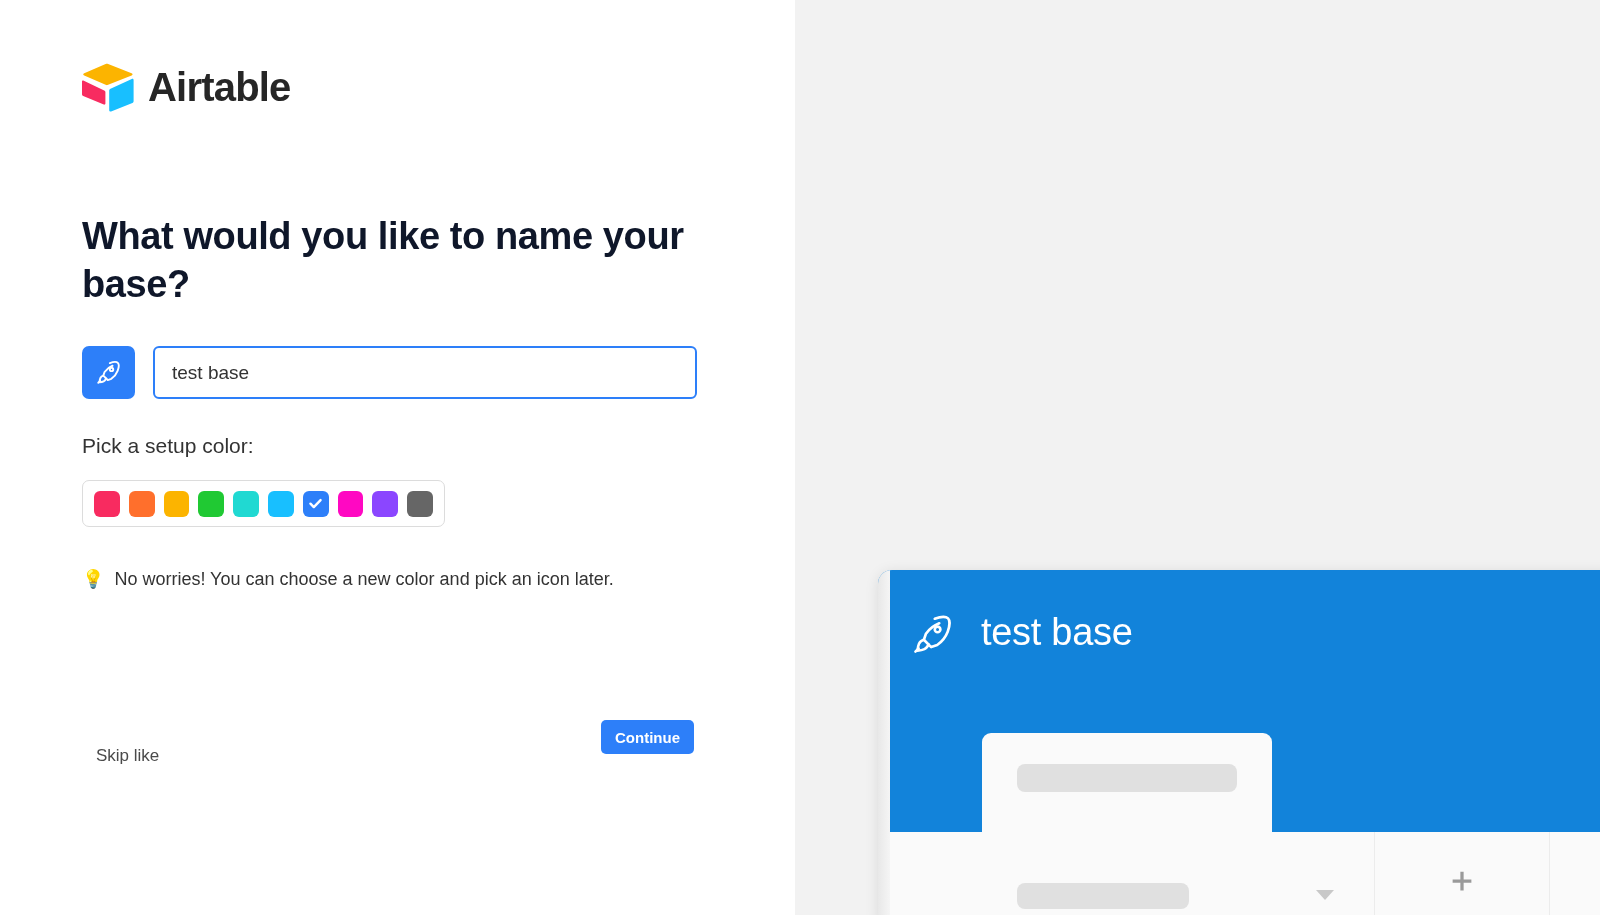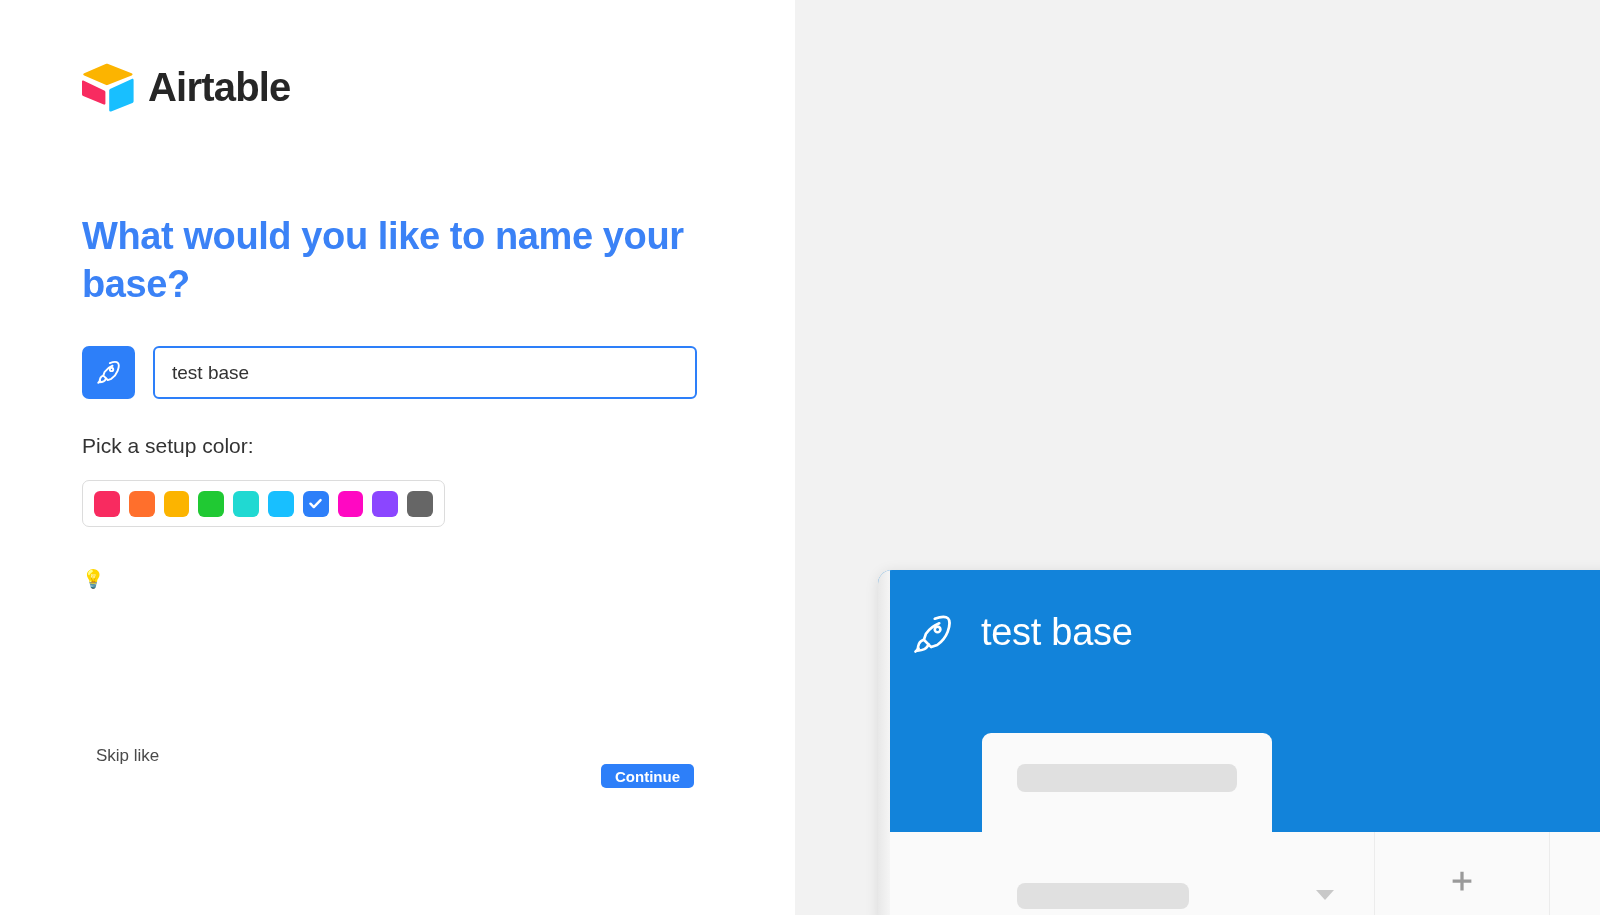--- a/index.html
+++ b/index.html
@@ -26,21 +26,21 @@
   .logo-mark { width: 52px; height: 50px; display: block; }
   .logo-word {
     font-size: 40px; font-weight: bold; color: #262626;
     letter-spacing: -0.8px; line-height: 1;
   }
 
   
   .headline {
     position: absolute; left: 82px; top: 212px;
     width: 620px;
-    font-size: 38px; font-weight: bold; color: #3b82f6;
+    font-size: 38px; font-weight: bold; color: #0f172a;
     line-height: 1.27; letter-spacing: -0.4px;
   }
 
   
   .name-row {
     position: absolute; left: 82px; top: 346px;
     display: flex; align-items: center; gap: 18px;
   }
   .icon-button {
     width: 53px; height: 53px; border-radius: 7px;
@@ -86,22 +86,22 @@
   }
   .hint-emoji { font-size: 18px; }
 
   
   .skip-link {
     position: absolute; left: 96px; top: 746px;
     font-size: 17px; color: #4a4a4a;
     text-decoration: none; cursor: pointer;
   }
   .continue-btn {
-    position: absolute; left: 601px; top: 764px;
-    width: 93px; height: 24px;
+    position: absolute; left: 601px; top: 720px;
+    width: 93px; height: 34px;
     background: #2D7FF9; border: none; border-radius: 5px;
     color: #ffffff; font-family: "Liberation Sans", sans-serif;
     font-size: 15px; font-weight: bold; cursor: pointer;
   }
 
   
   .right-panel {
     position: absolute; left: 795px; top: 0;
     width: 805px; height: 915px;
     background: #F2F2F2;
@@ -216,20 +216,21 @@
           <path d="M2.6 8.2 L6.2 11.8 L13.4 4.4" fill="none" stroke="#ffffff" stroke-width="2.6" stroke-linecap="round" stroke-linejoin="round"></path>
         </svg>
       </button>
       <button class="swatch" style="background:#FF08C2"></button>
       <button class="swatch" style="background:#8B46FF"></button>
       <button class="swatch" style="background:#666666"></button>
     </div>
 
     <div class="hint">
       <span class="hint-emoji">💡</span>
+      <span>No worries! You can choose a new color and pick an icon later.</span>
     </div>
 
     <a class="skip-link">Skip like</a>
     <button class="continue-btn">Continue</button>
   </div>
 
   <div class="right-panel">
     <div class="preview-card">
 
       <div class="preview-header">

